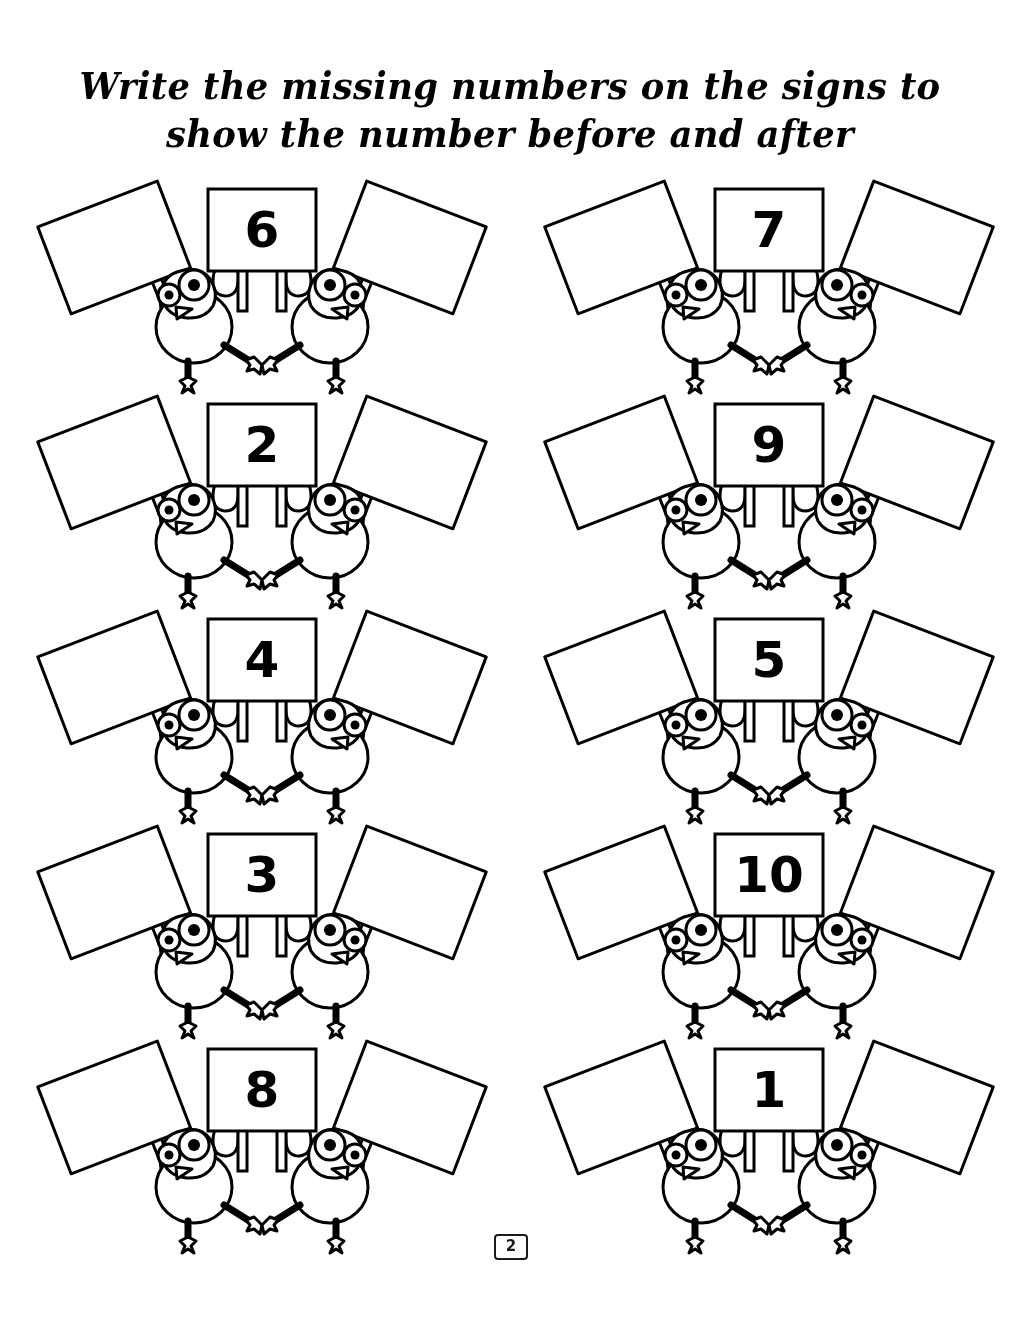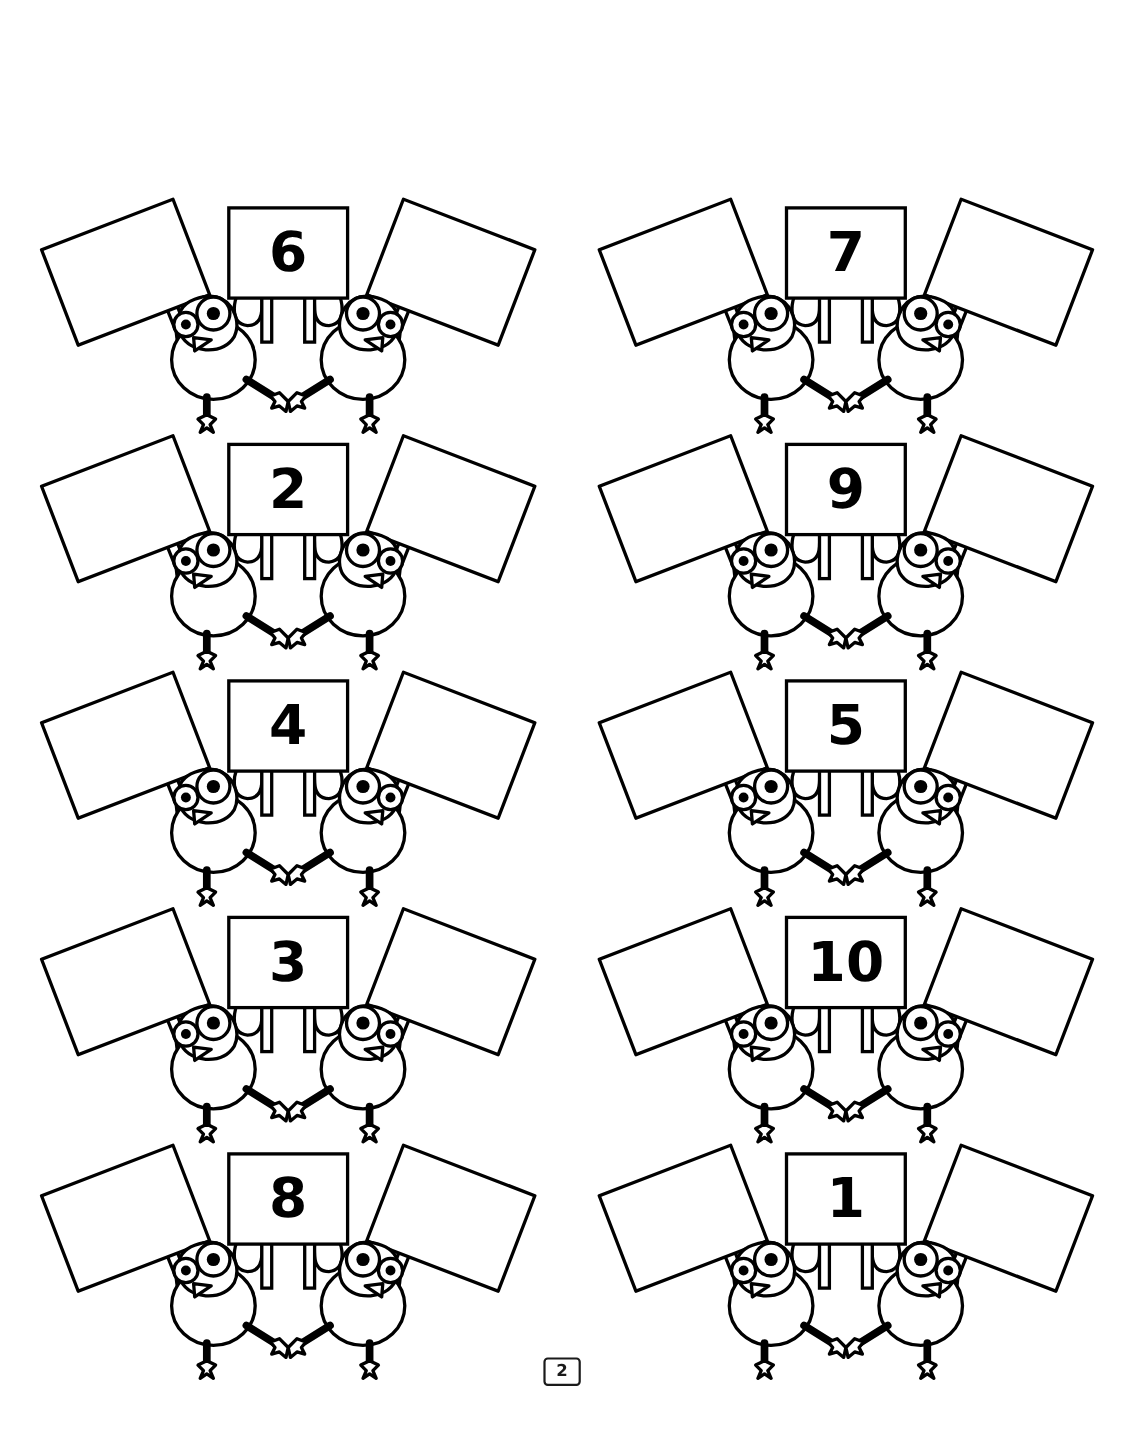--- a/index.html
+++ b/index.html
@@ -101,20 +101,24 @@
     font-size: 15px;
     font-weight: 600;
     color: #1a1a1a;
   }
 </style>
 </head>
 <body>
 
 <div id="worksheet">
 
+  <div id="title-block">
+    <div class="title-line">Write the missing numbers on the signs to</div>
+    <div class="title-line">show the number before and after</div>
+  </div>
 
   <div id="problem-grid">
       <div class="problem-row">
         <div class="problem-cell col-left">
           <svg class="pair-svg" viewBox="0 0 440 200">
             <g>
               <g fill="#ffffff" stroke="#000000" stroke-width="3" stroke-linejoin="round" stroke-linecap="round">
                 <path d="M 126 110 L 112 76 L 103 79 L 117 114 Z"></path>
                 <rect x="8" y="16" width="128" height="93" transform="rotate(-21 72 62)"></rect>
                 <path d="M 131 113 q 14 5 17 19 q 2 12 -6 17 q -11 5 -17 -6 q -6 -13 -7 -28 Z"></path>

